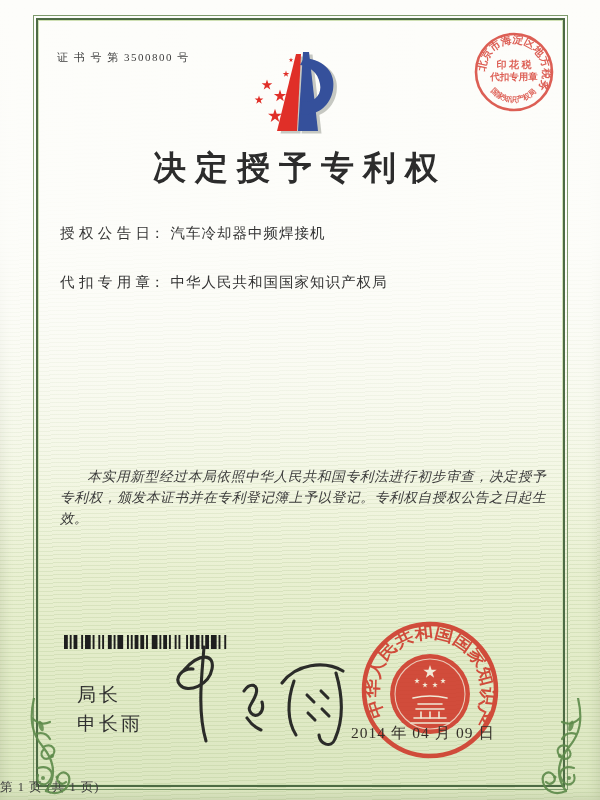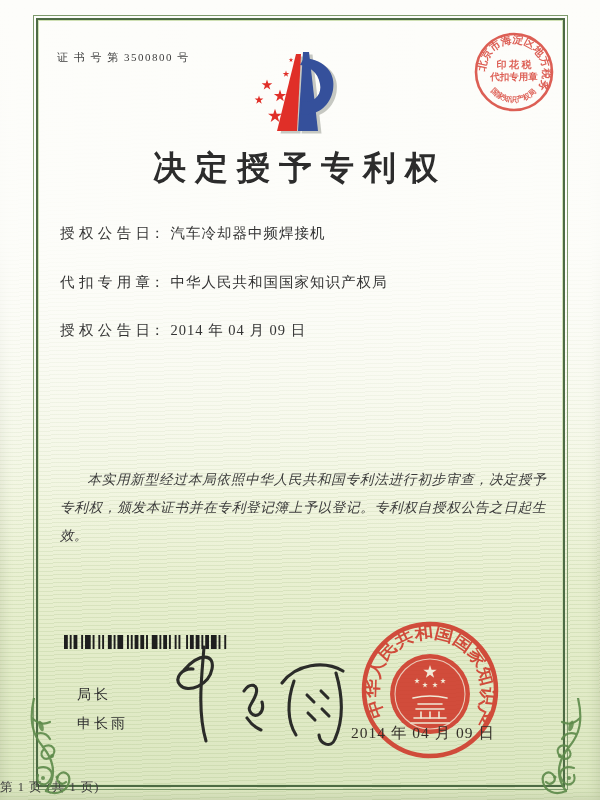--- a/index.html
+++ b/index.html
@@ -17,24 +17,24 @@
         box-shadow:inset 0 0 0 1px #cfe0b4;}
   .cert-no{position:absolute;left:57px;top:50px;font-size:11px;color:#3c3c3c;letter-spacing:1.5px;z-index:2;}
   .title{position:absolute;left:0;right:0;top:146px;text-align:center;font-size:33px;font-weight:700;
         color:#2c2c2c;letter-spacing:9px;z-index:2;}
   .fields{position:absolute;left:60px;top:224px;width:490px;z-index:2;}
   .field-row{margin-bottom:29.5px;font-size:14.5px;color:#343434;white-space:nowrap;}
   .flabel{display:inline-block;width:90px;text-align:justify;text-align-last:justify;color:#343434;}
   .fcolon{margin-right:6px;}
   .fvalue{letter-spacing:1px;margin-top:42px;}
   .paras{position:absolute;left:60px;top:466px;width:486px;z-index:2;}
-  .paras p{margin:0;font-size:13.6px;line-height:28px;text-align:justify;text-indent:2em;
+  .paras p{margin:0;font-size:13.6px;line-height:21px;text-align:justify;text-indent:2em;
         color:#3a3a3a;font-style:italic;letter-spacing:.4px;}
   .barcode{position:absolute;left:64px;top:635px;z-index:2;}
-  .director{position:absolute;left:77px;top:680px;z-index:2;font-size:14px;color:#2f2f2f;line-height:29px;letter-spacing:3px;}
+  .director{position:absolute;left:77px;top:680px;z-index:2;font-size:19px;color:#2f2f2f;line-height:29px;letter-spacing:3px;}
   .signature{position:absolute;left:148px;top:638px;z-index:3;}
   .seal{position:absolute;left:358px;top:618px;z-index:2;}
   .seal-date{position:absolute;left:351px;top:723px;z-index:4;font-size:15.5px;color:#35302a;letter-spacing:1px;white-space:nowrap;}
   .footer-page{position:absolute;left:0;right:0;top:757px;text-align:left;font-size:12.5px;color:#3c3c3c;letter-spacing:1px;z-index:2;margin-top:22px;}
   .tax-stamp{position:absolute;left:462px;top:20px;z-index:4;}
   .ornament{position:absolute;z-index:3;}
   .orn-br{right:12px;bottom:2px;}
   .orn-bl{left:24px;bottom:2px;transform:scaleX(-1);}
   .logo{position:absolute;left:228px;top:40px;z-index:2;}
 </style>
@@ -75,23 +75,20 @@
   </svg>
 
   <div class="title">决定授予专利权</div>
 
   <div class="fields">
     <div class="field-row">
       <span class="flabel">授权公告日</span><span class="fcolon">：</span><span class="fvalue">汽车冷却器中频焊接机</span>
     </div>
     <div class="field-row">
       <span class="flabel">代扣专用章</span><span class="fcolon">：</span><span class="fvalue">中华人民共和国国家知识产权局</span>
-    </div>
-    <div class="field-row">
-      <span class="flabel">授权公告日</span><span class="fcolon">：</span><span class="fvalue">2014 年 04 月 09 日</span>
     </div>
   </div>
 
   <div class="paras">
     <p>本实用新型经过本局依照中华人民共和国专利法进行初步审查，决定授予专利权，颁发本证书并在专利登记簿上予以登记。专利权自授权公告之日起生效。</p>
   </div>
 
   <svg class="barcode" width="168" height="15">
       <rect x="0.00" y="0" width="3.82" height="14" fill="#1e1e1e"></rect>
       <rect x="5.72" y="0" width="1.91" height="14" fill="#1e1e1e"></rect>

